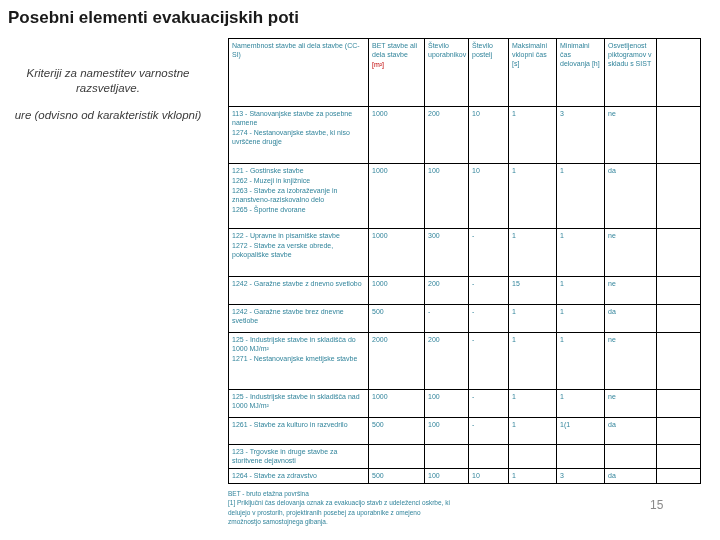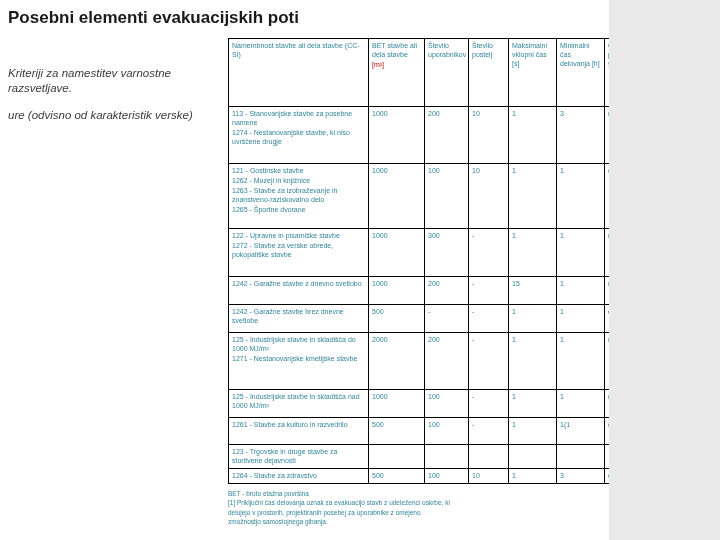--- a/index.html
+++ b/index.html
@@ -1,29 +1,29 @@
 <!DOCTYPE html>
 <html><head>
 <meta charset="utf-8">
 <style>
   * { margin:0; padding:0; box-sizing:border-box; }
   html,body { background:#e9e9e9; }
   body { font-family:"Liberation Sans", sans-serif; }
   .slide {
-    position:relative; width:609px; height:540px;
+    position:relative; width:720px; height:540px;
     background:#ffffff; overflow:hidden; margin:0;
   }
   .slide-title {
     position:absolute; left:8px; top:8px;
     font-size:17px; font-weight:700; color:#1a1a1a;
     font-family:"Liberation Sans", sans-serif;
   }
   .left-block { position:absolute; left:8px; top:66px; width:200px; }
   .left-heading { color:#c00000; font-weight:700; font-size:11px; margin-bottom:6px; }
-  .left-para { font-style:italic; font-size:11.5px; color:#3b3b3b; line-height:1.3; }
+  .left-para { font-style:italic; font-size:11.5px; color:#3b3b3b; line-height:1.3;text-align:center; }
   .left-para + .left-para { margin-top:12px; }
 
   .tbl {
     position:absolute; left:228px; top:38px; width:472px;
     border-collapse:collapse; table-layout:fixed; background:#ffffff;
   }
   .tbl th, .tbl td {
     border:1px solid #000;
     font-size:7px; font-weight:400; color:#31849b;
     text-align:left; vertical-align:top;
@@ -45,21 +45,21 @@
 </style>
 </head>
 <body>
 
 <div class="slide">
 
   <h1 class="slide-title">Posebni elementi evakuacijskih poti</h1>
 
   <div class="left-block">
     <div class="left-para">Kriteriji za namestitev varnostne razsvetljave.</div>
-    <div class="left-para">ure (odvisno od karakteristik verske)</div>
+    <div class="left-para">ure (odvisno od karakteristik vklopni)</div>
   </div>
 
   <table class="tbl">
     <colgroup>
       <col style="width:140px">
         <col style="width:56px">
         <col style="width:44px">
         <col style="width:40px">
       <col style="width:48px">
         <col style="width:48px">

